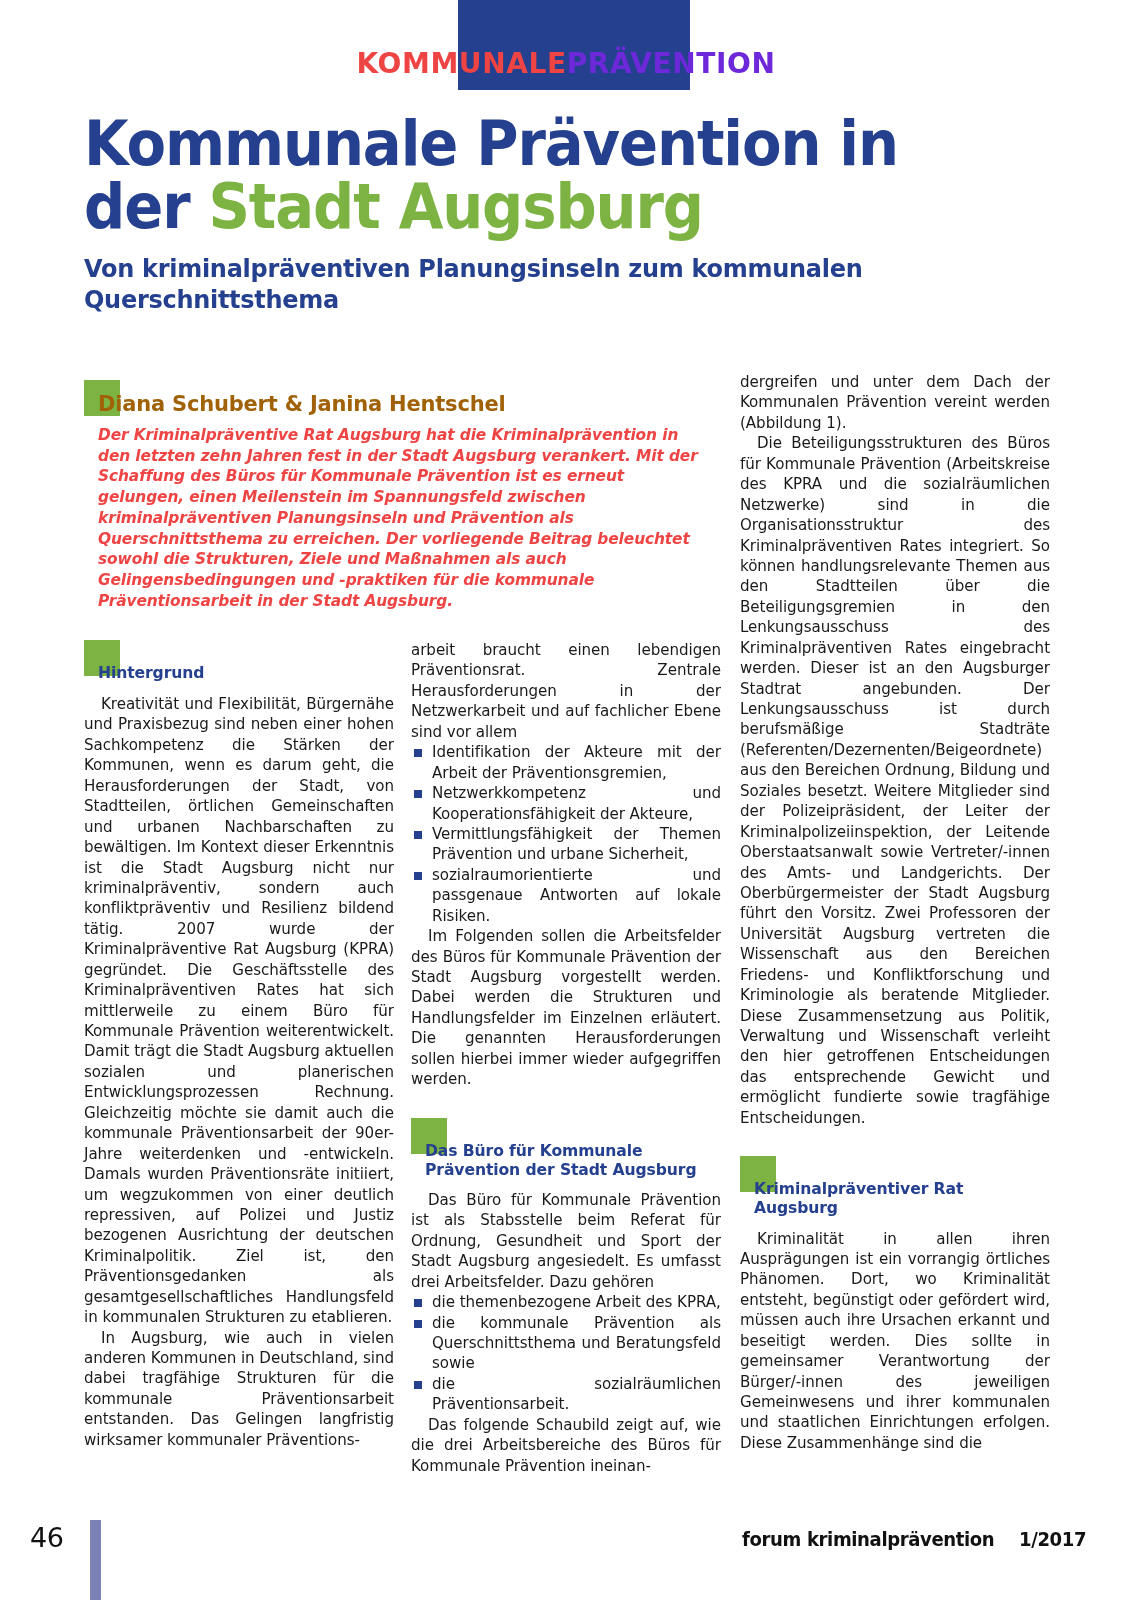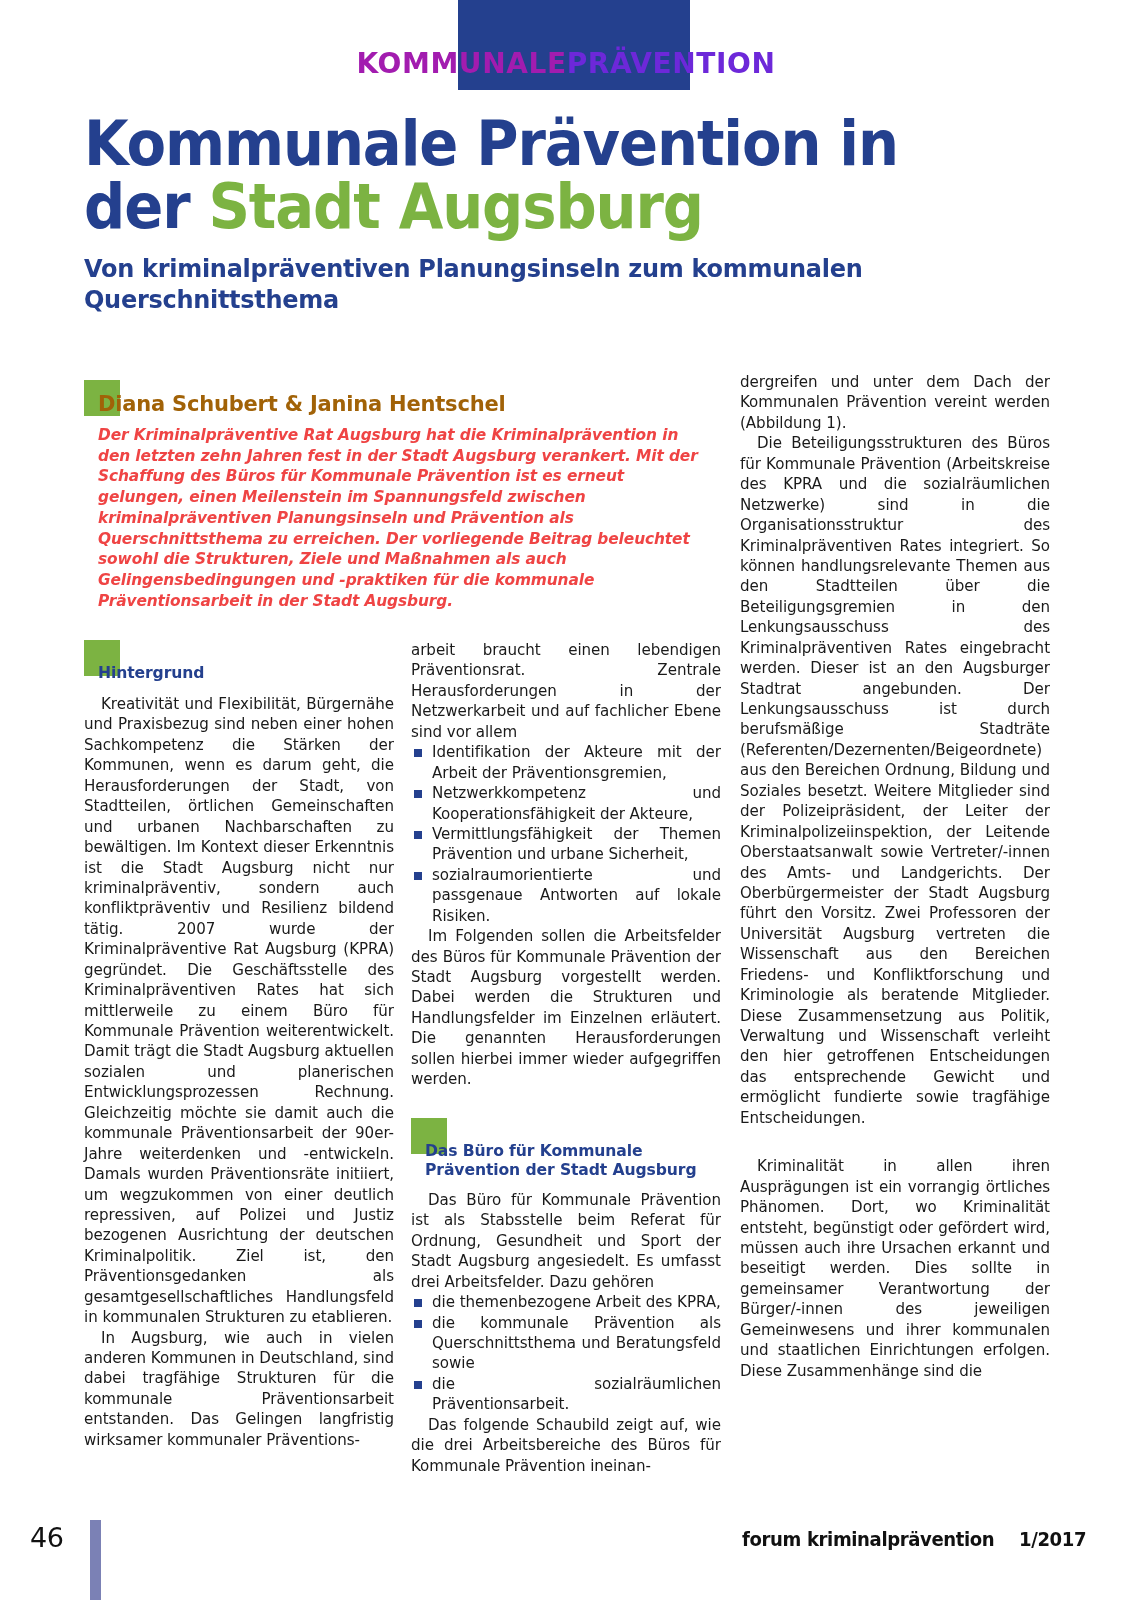--- a/index.html
+++ b/index.html
@@ -21,21 +21,21 @@
     background:#24408e;
   }
   .masthead-text{
     position:absolute;left:0;top:50px;width:1132px;
     text-align:center;
     font-family:"DejaVu Sans","Liberation Sans",sans-serif;
     font-weight:bold;font-size:28px;letter-spacing:.6px;
     white-space:nowrap;
     line-height:1;
   }
-  .masthead-text .mh-a{color:#a21caf;}
+  .masthead-text .mh-a{color:#ef4444;}
   .masthead-text .mh-b{color:#6d28d9;}
 
   
   .titleblock{position:absolute;left:84px;top:112px;width:960px;}
   h1.title{
     margin:0;
     font-family:"DejaVu Sans","Liberation Sans",sans-serif;
     font-weight:bold;
     font-size:62px;
     line-height:1.02;
@@ -201,20 +201,24 @@
       <li>die kommunale Prävention als Querschnittsthema und Beratungsfeld sowie</li>
       <li>die sozialräumlichen Präventionsarbeit.</li>
     </ul>
     <p class="indent">Das folgende Schaubild zeigt auf, wie die drei Arbeitsbereiche des Büros für Kommunale Prävention ineinan-</p>
   </div>
 
   <div class="col col3">
     <p>dergreifen und unter dem Dach der Kommunalen Prävention vereint werden (Abbildung 1).</p>
     <p class="indent">Die Beteiligungsstrukturen des Büros für Kommunale Prävention (Arbeitskreise des KPRA und die sozialräumlichen Netzwerke) sind in die Organisationsstruktur des Kriminalpräventiven Rates integriert. So können handlungsrelevante Themen aus den Stadtteilen über die Beteiligungsgremien in den Lenkungsausschuss des Kriminalpräventiven Rates eingebracht werden. Dieser ist an den Augsburger Stadtrat angebunden. Der Lenkungsausschuss ist durch berufsmäßige Stadträte (Referenten/Dezernenten/Beigeordnete) aus den Bereichen Ordnung, Bildung und Soziales besetzt. Weitere Mitglieder sind der Polizeipräsident, der Leiter der Kriminalpolizeiinspektion, der Leitende Oberstaatsanwalt sowie Vertreter/-innen des Amts- und Landgerichts. Der Oberbürgermeister der Stadt Augsburg führt den Vorsitz. Zwei Professoren der Universität Augsburg vertreten die Wissenschaft aus den Bereichen Friedens- und Konfliktforschung und Kriminologie als beratende Mitglieder. Diese Zusammensetzung aus Politik, Verwaltung und Wissenschaft verleiht den hier getroffenen Entscheidungen das entsprechende Gewicht und ermöglicht fundierte sowie tragfähige Entscheidungen.</p>
     <div class="sec-gap"></div>
+    <div class="sec">
+      <div class="accent-sq"></div>
+      <h2>Kriminalpräventiver Rat Augsburg</h2>
+    </div>
     <p class="indent">Kriminalität in allen ihren Ausprägungen ist ein vorrangig örtliches Phänomen. Dort, wo Kriminalität entsteht, begünstigt oder gefördert wird, müssen auch ihre Ursachen erkannt und beseitigt werden. Dies sollte in gemeinsamer Verantwortung der Bürger/-innen des jeweiligen Gemeinwesens und ihrer kommunalen und staatlichen Einrichtungen erfolgen. Diese Zusammenhänge sind die</p>
   </div>
 
   <div class="footer">
     <div class="folio">46</div>
     <div class="foot-rule"></div>
     <div class="foot-right"><span>forum kriminalprävention</span><span class="issue">1/2017</span></div>
   </div>
 
 </div>

